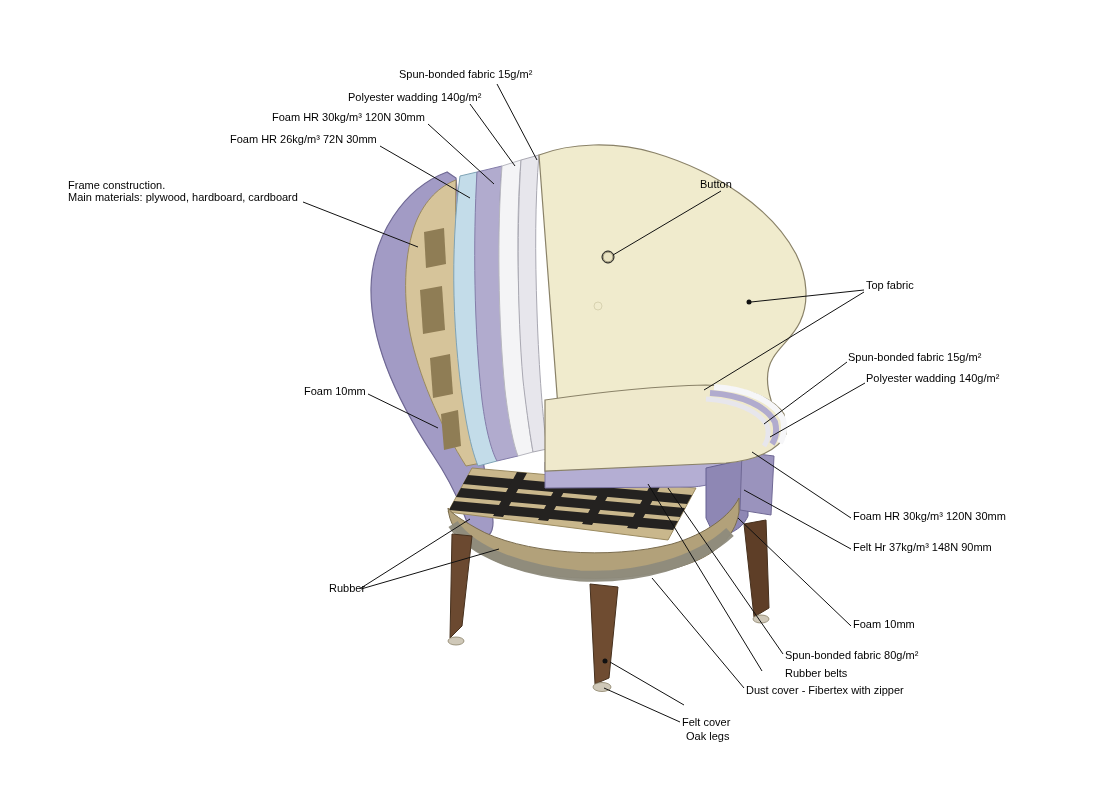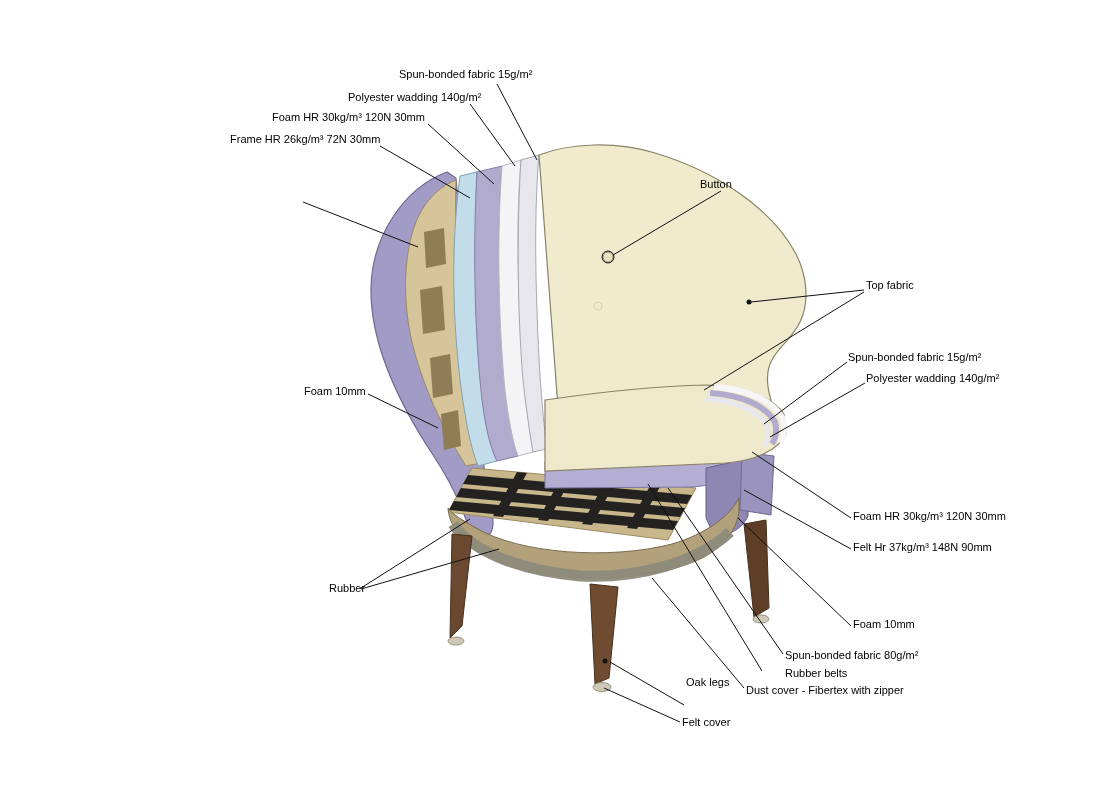--- a/index.html
+++ b/index.html
@@ -103,31 +103,35 @@
     <g fill="#111">
       <circle cx="749" cy="302" r="2.5"></circle>
       <circle cx="605" cy="661" r="2.5"></circle>
     </g>
     <circle cx="608" cy="257" r="6" fill="none" stroke="#111" stroke-width="1"></circle>
   </svg>
 
   <div class="lbl" style="left:399px;top:68px">Spun-bonded fabric 15g/m²</div>
   <div class="lbl" style="left:348px;top:91px">Polyester wadding 140g/m²</div>
   <div class="lbl" style="left:272px;top:111px">Foam HR 30kg/m³ 120N 30mm</div>
-  <div class="lbl" style="left:230px;top:133px">Frame HR 26kg/m³ 72N 30mm</div>
+  <div class="lbl" style="left:230px;top:133px">Foam HR 26kg/m³ 72N 30mm</div>
 
+  <div class="lbl" style="left:68px;top:179px">
+    <div>Frame construction.</div>
+    <div>Main materials: plywood, hardboard, cardboard</div>
+  </div>
 
   <div class="lbl" style="left:700px;top:178px">Button</div>
   <div class="lbl" style="left:866px;top:279px">Top fabric</div>
   <div class="lbl" style="left:848px;top:351px">Spun-bonded fabric 15g/m²</div>
   <div class="lbl" style="left:866px;top:372px">Polyester wadding 140g/m²</div>
   <div class="lbl" style="left:304px;top:385px">Foam 10mm</div>
   <div class="lbl" style="left:853px;top:510px">Foam HR 30kg/m³ 120N 30mm</div>
   <div class="lbl" style="left:853px;top:541px">Felt Hr 37kg/m³ 148N 90mm</div>
   <div class="lbl" style="left:853px;top:618px">Foam 10mm</div>
   <div class="lbl" style="left:785px;top:649px">Spun-bonded fabric 80g/m²</div>
   <div class="lbl" style="left:785px;top:667px">Rubber belts</div>
   <div class="lbl" style="left:746px;top:684px">Dust cover - Fibertex with zipper</div>
-  <div class="lbl" style="left:686px;top:676px">Oak legs</div>
+  <div class="lbl" style="left:686px;top:730px">Oak legs</div>
   <div class="lbl" style="left:682px;top:716px">Felt cover</div>
   <div class="lbl" style="left:329px;top:582px">Rubber</div>
 
 </div>
 
 </body></html>

